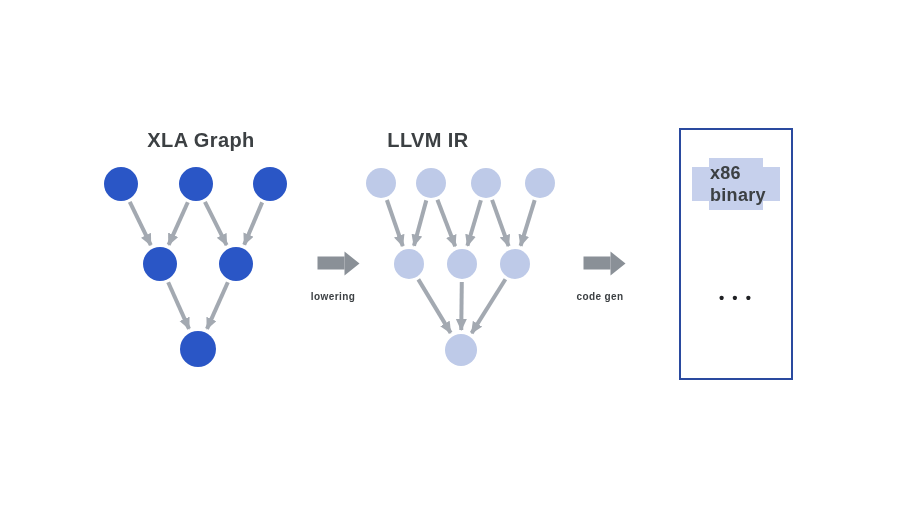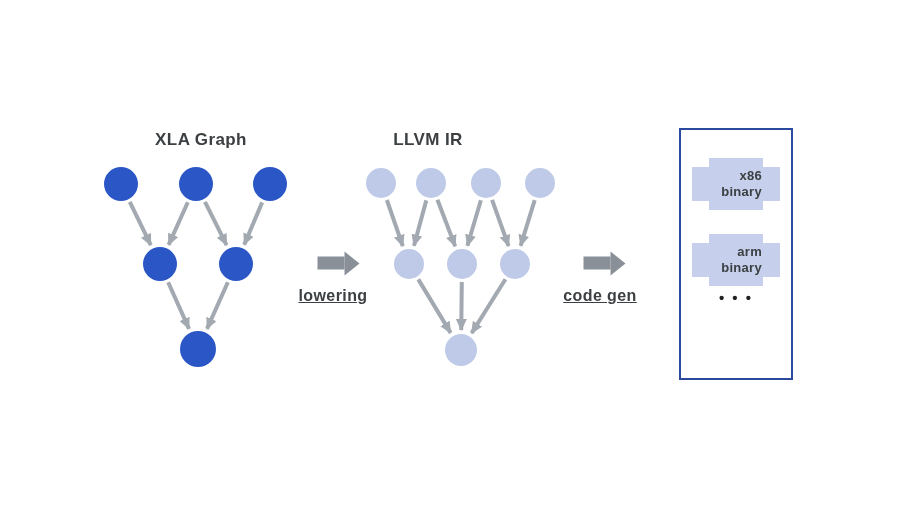--- a/index.html
+++ b/index.html
@@ -9,21 +9,21 @@
     background:#ffffff;
     overflow:hidden;
     font-family:"Liberation Sans", sans-serif;
     color:var(--text, #3c4043);
   }
   #graph-svg { position:absolute; left:0; top:0; }
 
   .graph-title {
     position:absolute;
     transform:translate(-50%,-50%);
-    font-size:17px;
+    font-size:20px;
     font-weight:bold;
     letter-spacing:0.4px;
     white-space:nowrap;
   }
   #title-0 { left:201px; top:140px; }
   #title-1 { left:428px; top:140px; }
 
   .flow-arrow {
     position:absolute;
     transform:translate(-50%,-50%);
@@ -40,25 +40,24 @@
     position:absolute;
     right:-15px; top:-5.5px;
     width:0; height:0;
     border-left:15px solid var(--block-arrow,#8a9097);
     border-top:12px solid transparent;
     border-bottom:12px solid transparent;
   }
   .arrow-label {
     position:absolute;
     transform:translate(-50%,-50%);
-    font-size:16px;
+    font-size:10px;
     font-weight:bold;
     letter-spacing:0.4px;
     white-space:nowrap;
-    text-decoration:underline;
   }
   #arrow-label-0 { left:333px; top:296px; }
   #arrow-label-1 { left:600px; top:296px; }
 
   .output-box {
     position:absolute;
     left:679px; top:128px;
     width:114px; height:252px;
     border:2px solid var(--box-border,#2a4a9f);
     box-sizing:border-box;
@@ -77,22 +76,22 @@
     position:absolute;
     left:50%; transform:translateX(-50%);
     width:54px; top:-9px; bottom:-9px;
     background:var(--chip,#c6d0ec);
   }
   .chip span {
     position:relative;
     z-index:1;
     display:block;
     width:52px;
-    text-align:right;
-    font-size:13px;
+    text-align:left;
+    font-size:18px;
     font-weight:bold;
     line-height:1.25;
     letter-spacing:0.3px;
   }
   #chip-0 { top:37px; }
   #chip-1 { top:113px; }
   #chip-2 { top:192px; }
   .dots {
     position:absolute;
     left:50%; top:167px;
@@ -156,19 +155,16 @@
 
   <div class="flow-arrow" id="flow-arrow-1">
     <div class="block-arrow"></div>
   </div>
   <div class="arrow-label" id="arrow-label-1">code gen</div>
 
   <div class="output-box">
     <div class="chip" id="chip-0">
       <span>x86 binary</span>
     </div>
-    <div class="chip" id="chip-1">
-      <span>arm binary</span>
-    </div>
     <div class="dots">• • •</div>
   </div>
 
 </div>
 
 </body></html>

